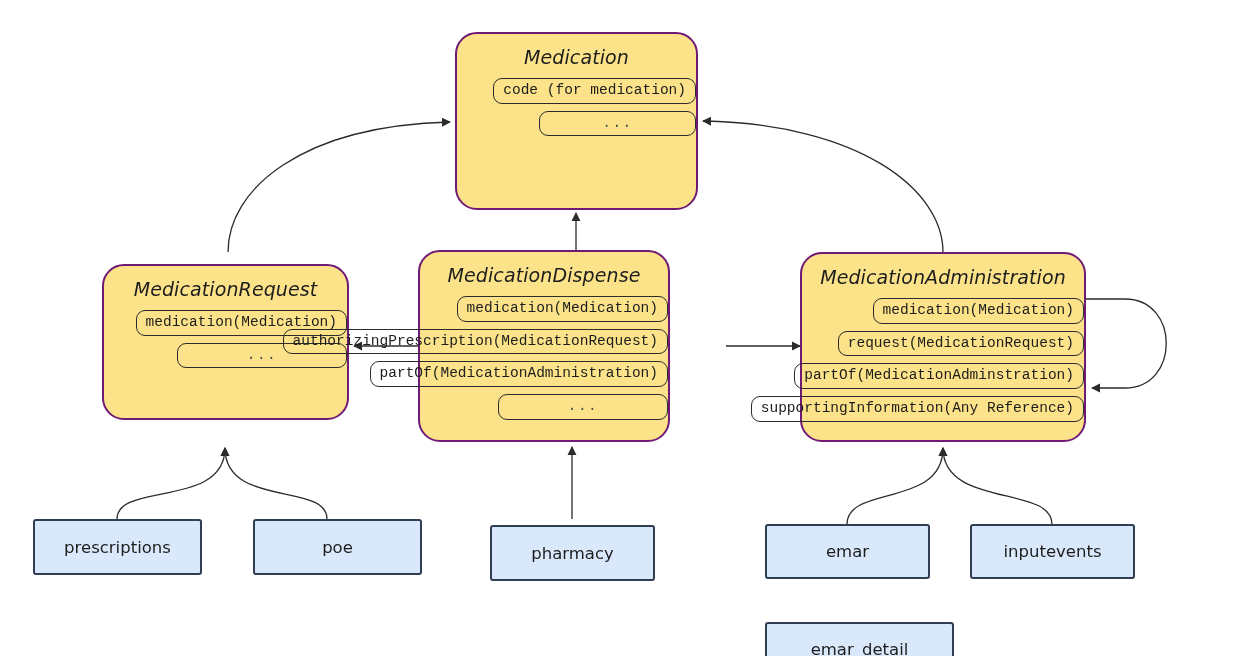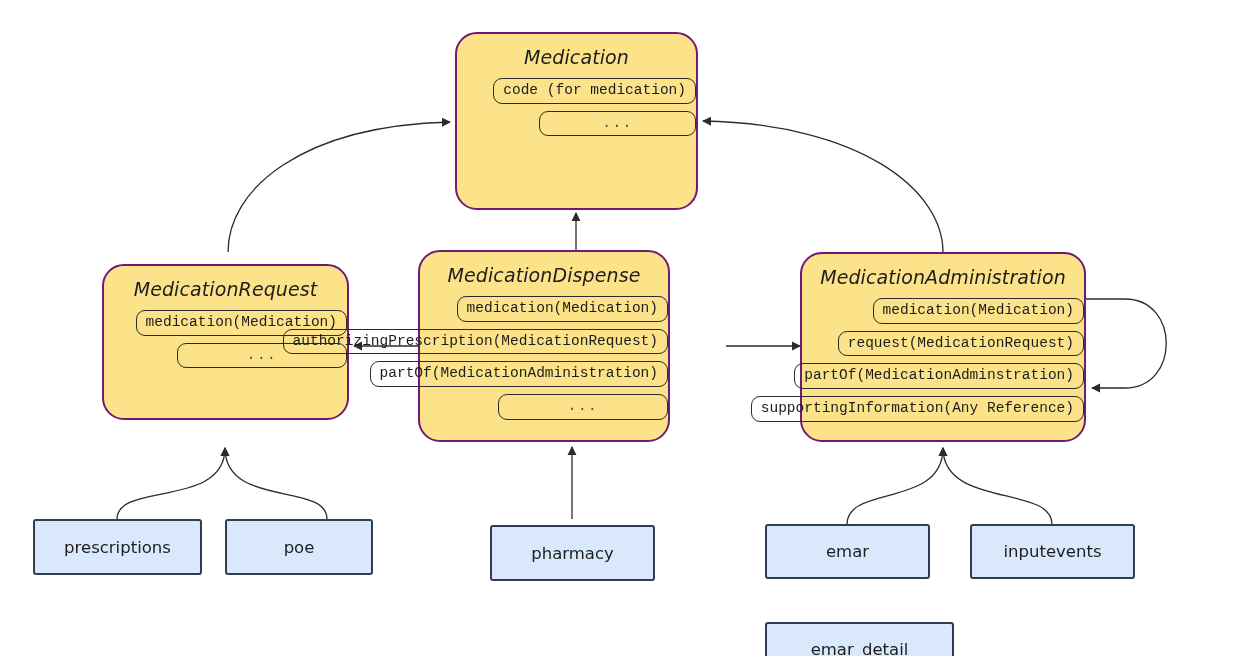--- a/index.html
+++ b/index.html
@@ -148,21 +148,21 @@
       <div class="attr">request(MedicationRequest)</div>
       <div class="attr">partOf(MedicationAdminstration)</div>
       <div class="attr">supportingInformation(Any Reference)</div>
     </div>
   </div>
 
   <div class="table-node" style="left:33px; top:519px; width:169px; height:56px;">
     <span>prescriptions</span>
   </div>
 
-  <div class="table-node" style="left:225px; top:519px; width:148px; height:56px;">
+  <div class="table-node" style="left:253px; top:519px; width:169px; height:56px;">
     <span>poe</span>
   </div>
 
   <div class="table-node" style="left:490px; top:525px; width:165px; height:56px;">
     <span>pharmacy</span>
   </div>
 
   <div class="table-node" style="left:765px; top:524px; width:165px; height:55px;">
     <span>emar</span>
   </div>

